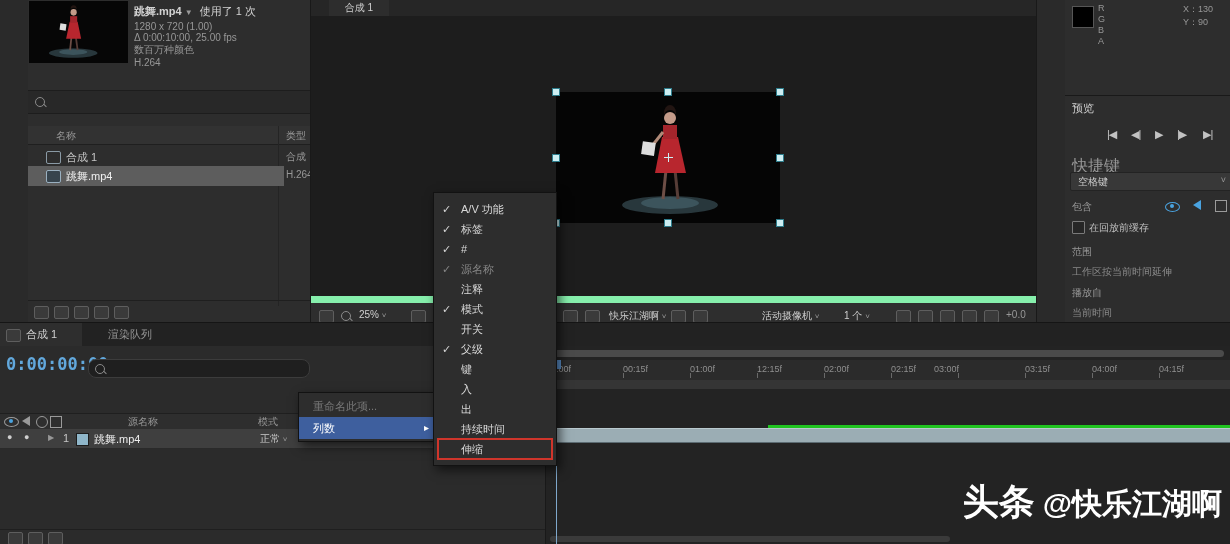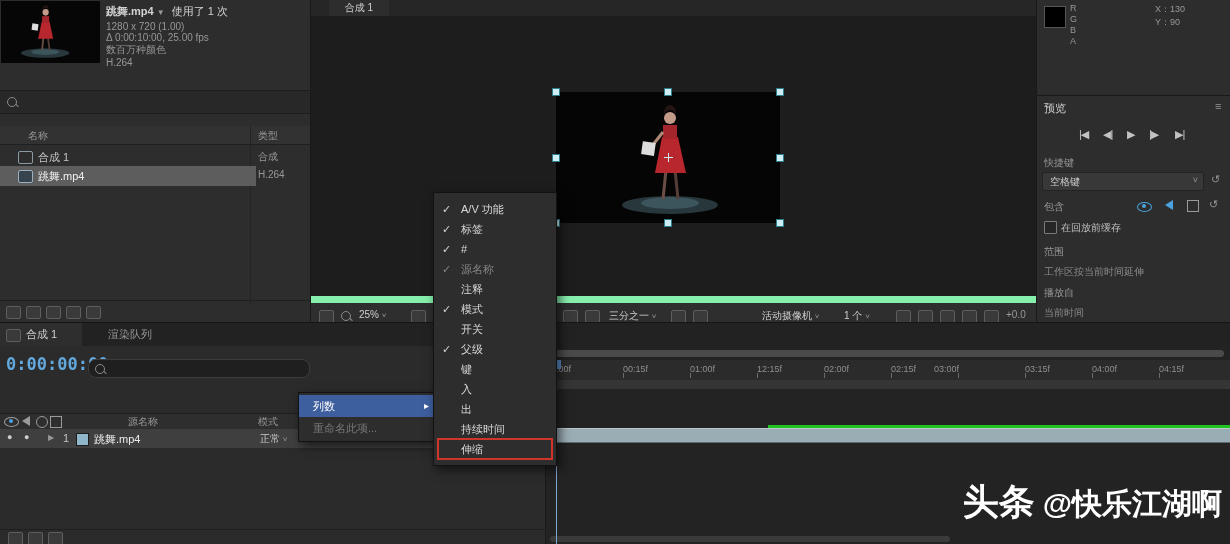--- a/index.html
+++ b/index.html
@@ -1,18 +1,18 @@
 <!DOCTYPE html>
 <html><head>
 <meta charset="utf-8">
 <style>
   html,body{margin:0;padding:0;background:#1b1b1b;font-family:"Liberation Sans",sans-serif;}
   #app{position:relative;width:1230px;height:544px;background:#2a2a2a;overflow:hidden;font-size:11px;color:#c8c8c8;}
   .abs{position:absolute;}
-  .panel{background:#2d2d2d;}
+  .panel{background:#2d2d2d;margin-left:28px;}
   .dimtxt{color:#979797;}
   .faint{color:#8a8a8a;}
   .vline{background:#191919;width:1px;}
   .hline{background:#191919;height:1px;}
   
   .menu{background:#2d2d2d;border:1px solid #121212;box-shadow:3px 4px 10px rgba(0,0,0,.6);z-index:50;}
   .menu-item{height:22px;line-height:22px;padding:0 14px;color:#d8d8d8;font-size:11px;position:relative;}
   .menu-item.disabled{color:#787878;}
   .menu-item.hl{background:#3e5f9e;color:#fff;}
   .submenu-arrow{position:absolute;right:6px;top:0;font-size:10px;}
@@ -153,21 +153,21 @@
       <span class="mag" style="left:30px;top:8px;"></span>
       <span class="abs" style="left:48px;top:6px;color:#cfcfcf;font-size:10px;">
         <span>25%</span> <span class="caret">˅</span>
       </span>
       <span class="ibox2" style="left:100px;top:7px;"></span>
       <span class="ibox2" style="left:122px;top:7px;"></span>
       <span class="abs" style="left:250px;top:6px;color:#cfcfcf;font-size:10px;"></span>
       <span class="ibox2" style="left:252px;top:7px;"></span>
       <span class="ibox2" style="left:274px;top:7px;"></span>
       <span class="abs" style="left:298px;top:6px;color:#cfcfcf;font-size:10px;">
-        <span>三分之一</span> <span class="caret">˅</span>
+        <span>快乐江湖啊</span> <span class="caret">˅</span>
       </span>
       <span class="ibox2" style="left:360px;top:7px;"></span>
       <span class="ibox2" style="left:382px;top:7px;"></span>
       <span class="abs" style="left:451px;top:6px;color:#cfcfcf;font-size:10px;">
         <span>活动摄像机</span> <span class="caret">˅</span>
       </span>
       <span class="abs" style="left:533px;top:6px;color:#cfcfcf;font-size:10px;">
         <span>1 个</span> <span class="caret">˅</span>
       </span>
       <span class="ibox2" style="left:585px;top:7px;"></span>
@@ -197,21 +197,21 @@
 
     <div class="abs" style="left:7px;top:101px;font-size:11px;color:#cfcfcf;">预览</div>
     <span class="abs dimtxt" style="left:178px;top:100px;font-size:11px;">≡</span>
 
     <span class="transport" style="left:42px;top:128px;">|◀</span>
     <span class="transport" style="left:66px;top:128px;">◀|</span>
     <span class="transport" style="left:90px;top:128px;">▶</span>
     <span class="transport" style="left:112px;top:128px;">|▶</span>
     <span class="transport" style="left:138px;top:128px;">▶|</span>
 
-    <div class="abs dimtxt" style="left:7px;top:156px;font-size:10px;">快捷键</div>
+    <div class="abs dimtxt" style="left:7px;top:156px;font-size:16px;">快捷键</div>
     <div class="ddl" style="left:5px;top:172px;width:160px;height:17px;">
       <span class="lab">空格键</span>
       <span class="cv">˅</span>
     </div>
     <span class="abs dimtxt" style="left:174px;top:173px;font-size:11px;">↺</span>
 
     <div class="abs dimtxt" style="left:7px;top:200px;font-size:10px;">包含</div>
     <span class="eyeic" style="left:100px;top:202px;"></span>
     <span class="spkic" style="left:128px;top:200px;"></span>
     <span class="boxic" style="left:150px;top:200px;"></span>
@@ -307,25 +307,25 @@
       <div class="abs" style="left:10px;top:82px;width:674px;height:13px;background:#9badb4;border-top:1px solid #b9c9cf;border-bottom:1px solid #5c6b72;"></div>
 
       <div class="abs" style="left:10px;top:14px;width:1px;height:185px;background:#7fa8cc;z-index:4;"></div>
       <div class="abs" style="left:6px;top:14px;width:9px;height:9px;background:#5b8fc9;z-index:4;"></div>
 
       <div class="abs" style="left:4px;top:190px;width:400px;height:6px;background:#3a3a3a;border-radius:3px;"></div>
     </div>
   </div>
 
   <div class="abs menu" style="left:298px;top:392px;width:136px;padding:2px 0;">
+    <div class="menu-item disabled">重命名此项...</div>
     <div class="menu-item hl">
       <span>列数</span>
       <span class="submenu-arrow">▸</span>
     </div>
-    <div class="menu-item disabled">重命名此项...</div>
   </div>
 
   <div class="abs menu" style="left:433px;top:192px;width:122px;padding:6px 0;">
     <div class="cm-item"><span class="cm-check">✓</span><span>A/V 功能</span></div>
     <div class="cm-item"><span class="cm-check">✓</span><span>标签</span></div>
     <div class="cm-item"><span class="cm-check">✓</span><span>#</span></div>
     <div class="cm-item dim"><span class="cm-check">✓</span><span>源名称</span></div>
     <div class="cm-item"><span class="cm-check"></span><span>注释</span></div>
     <div class="cm-item"><span class="cm-check">✓</span><span>模式</span></div>
     <div class="cm-item"><span class="cm-check"></span><span>开关</span></div>

